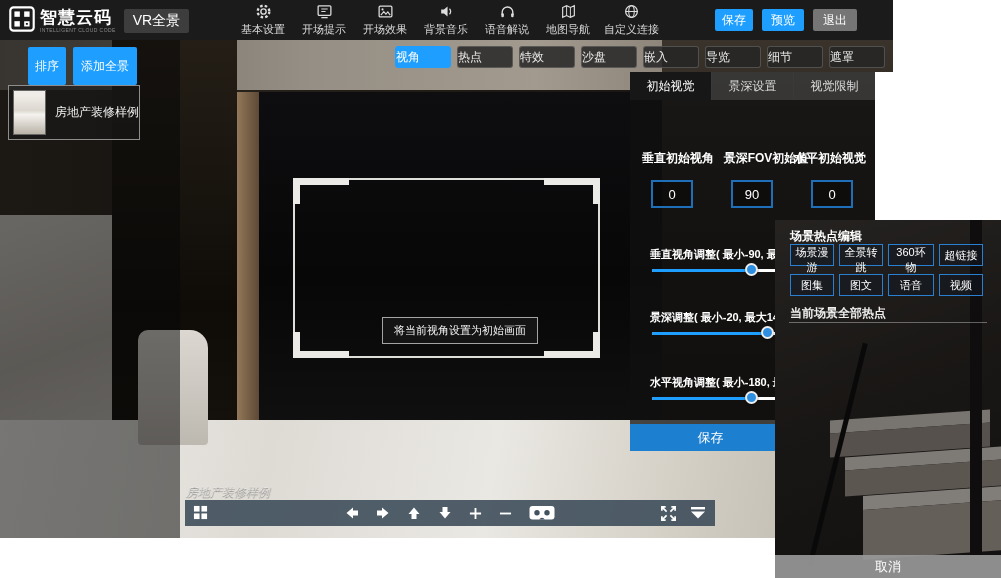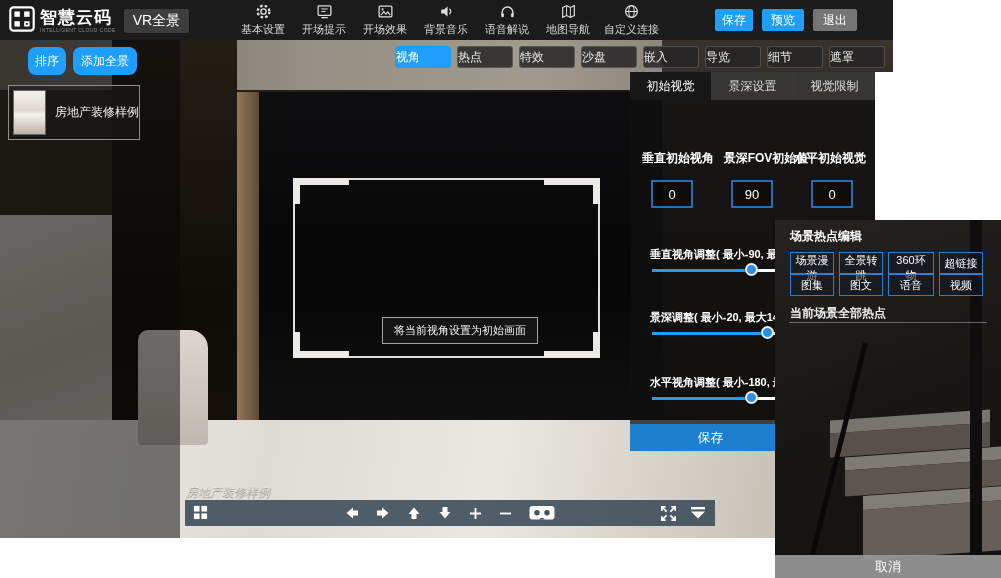--- a/index.html
+++ b/index.html
@@ -24,21 +24,21 @@
   .btn { border: none; color: #fff; font-size: 12px; border-radius: 2px; cursor: pointer; font-family: inherit; }
   .btn-primary { background: #1E9FFF; width: 40px; height: 22px; }
   .btn-secondary { background: #757575; width: 44px; height: 22px; }
 
   
   .canvas { position: absolute; left: 0; top: 40px; width: 893px; height: 498px; overflow: hidden; background: #4a443c; }
   .scene div { position: absolute; }
 
   
   .sidebar { position: absolute; left: 0; top: 0; width: 180px; height: 498px; background: rgba(8,8,8,0.52); z-index: 3; }
-  .sb-btn { position: absolute; height: 28px; background: #1E9FFF; color: #fff; font-size: 12px; border: none; border-radius: 8px; cursor: pointer; font-family: inherit; }
+  .sb-btn { position: absolute; height: 38px; background: #1E9FFF; color: #fff; font-size: 12px; border: none; border-radius: 2px; cursor: pointer; font-family: inherit; }
   .scene-item { position: absolute; left: 8px; top: 45px; width: 132px; height: 55px; border: 1px solid #8d8d8d; background: rgba(25,25,25,0.55); display: flex; align-items: center; cursor: pointer; }
   .scene-thumb { width: 38px; height: 45px; margin-left: 4px; background: linear-gradient(#f0ede8 10%, #dcd7cf 45%, #f5f3ef 55%, #b9b2a6 100%); border: 1px solid #666; }
   .scene-title { color: #f0f0f0; font-size: 12px; margin-left: 9px; white-space: nowrap; }
 
   
   .mode-tabs { position: absolute; left: 395px; top: 6px; display: flex; gap: 6px; z-index: 4; }
   .mode-tab { width: 56px; height: 22px; line-height: 20px; font-size: 12px; color: #ececec; background: rgba(38,38,38,0.85); border: 1px solid rgba(130,130,130,0.45); border-radius: 3px; cursor: pointer; }
   .mode-tab.active { background: #1E9FFF; border-color: #1E9FFF; color: #fff; }
 
   
@@ -352,21 +352,21 @@
       <div style="left:70px;top:245px;width:156px;height:26px;background:#968d82;transform:skewY(-4deg);"></div>
       <div style="left:88px;top:271px;width:140px;height:14px;background:#d8d2c9;transform:skewY(-4deg);"></div>
       <div style="left:88px;top:285px;width:140px;height:50px;background:#a79d91;transform:skewY(-4deg);"></div>
       <div style="left:60px;top:120px;width:5px;height:230px;background:#0c0a08;transform:rotate(14deg);"></div>
       <div style="left:195px;top:0;width:12px;height:358px;background:#14110e;"></div>
       <div class="hs-overlay"></div>
     </div>
 
     <div class="hs-content">
       <div class="hs-title">场景热点编辑</div>
-      <div class="hs-row" style="top:32px;">
+      <div class="hs-row" style="top:24px;">
         <button class="hs-btn" style="width:44px;">场景漫游</button>
         <button class="hs-btn" style="width:44px;">全景转跳</button>
         <button class="hs-btn" style="width:46px;">360环物</button>
         <button class="hs-btn" style="width:44px;">超链接</button>
       </div>
       <div class="hs-row" style="top:54px;">
         <button class="hs-btn" style="width:44px;">图集</button>
         <button class="hs-btn" style="width:44px;">图文</button>
         <button class="hs-btn" style="width:46px;">语音</button>
         <button class="hs-btn" style="width:44px;">视频</button>

